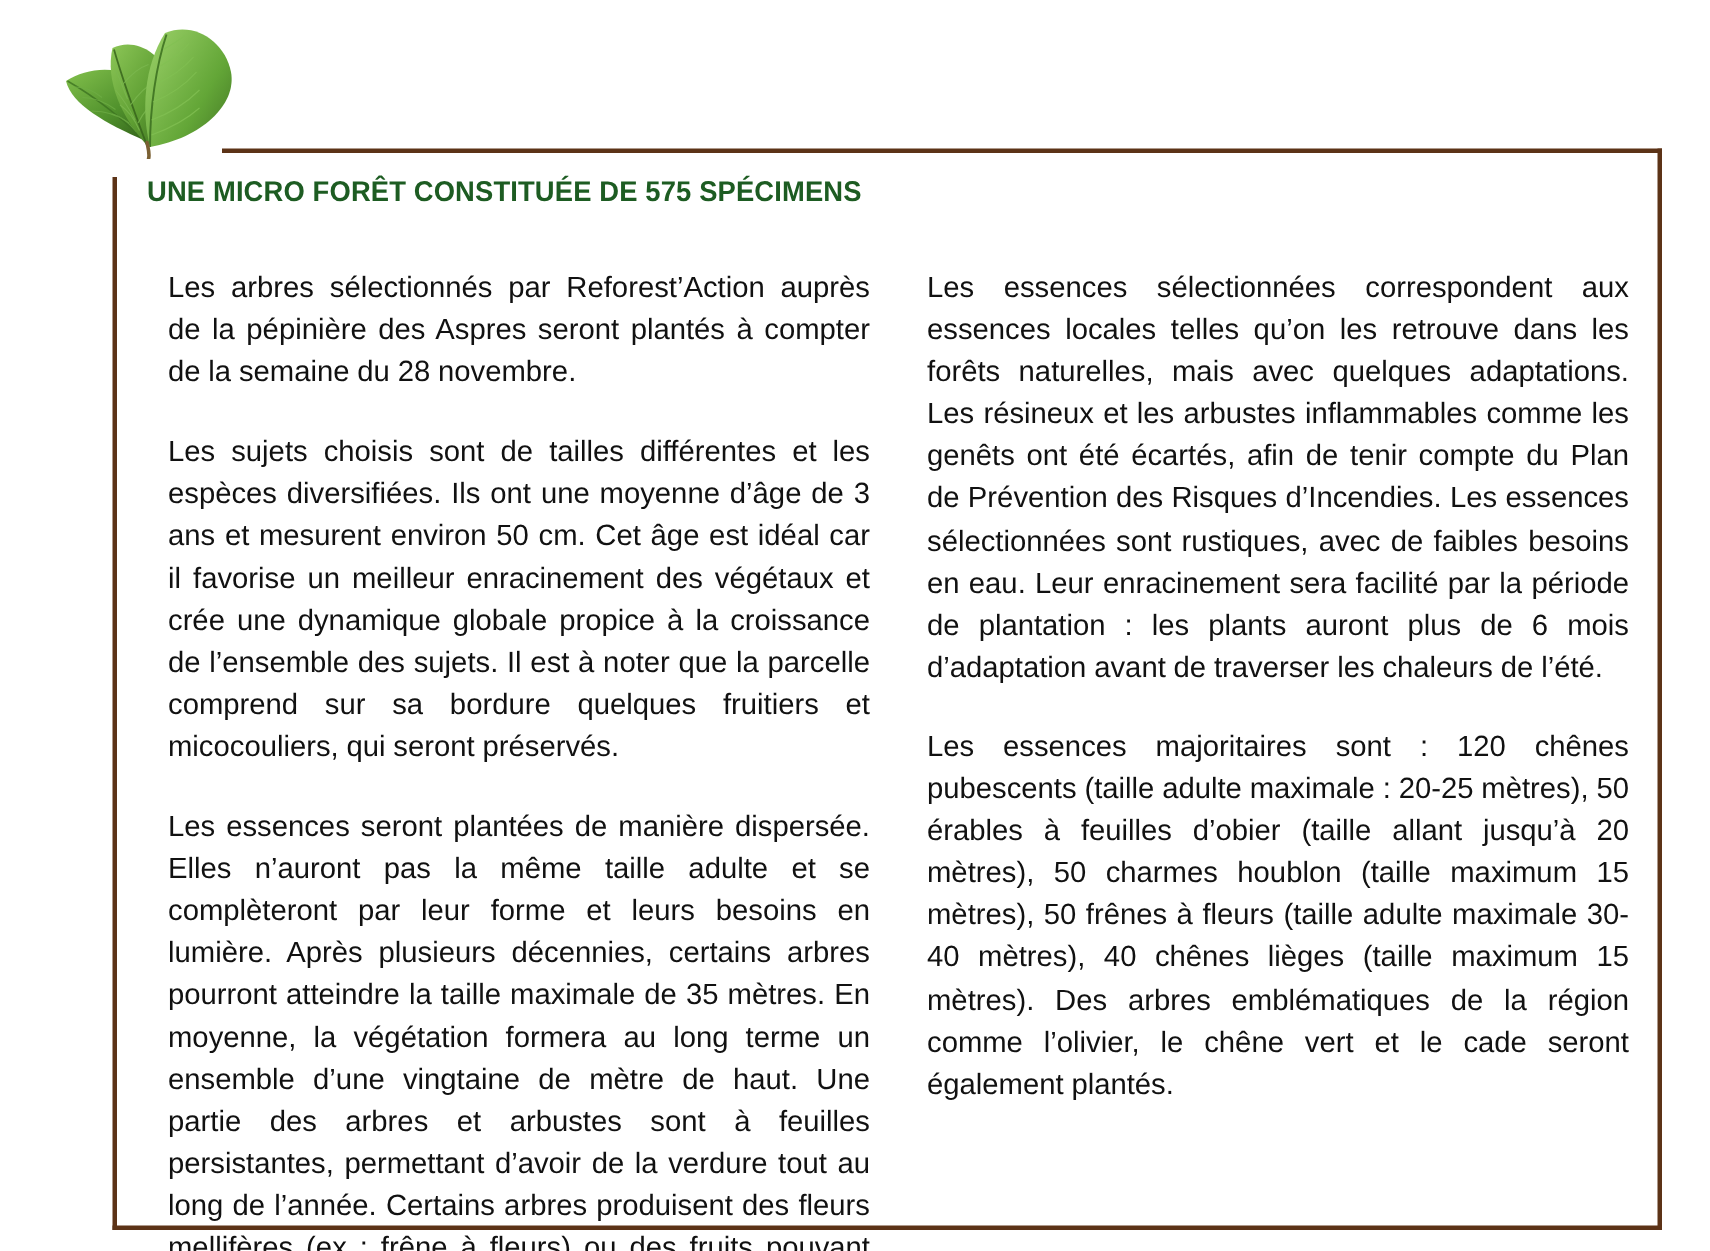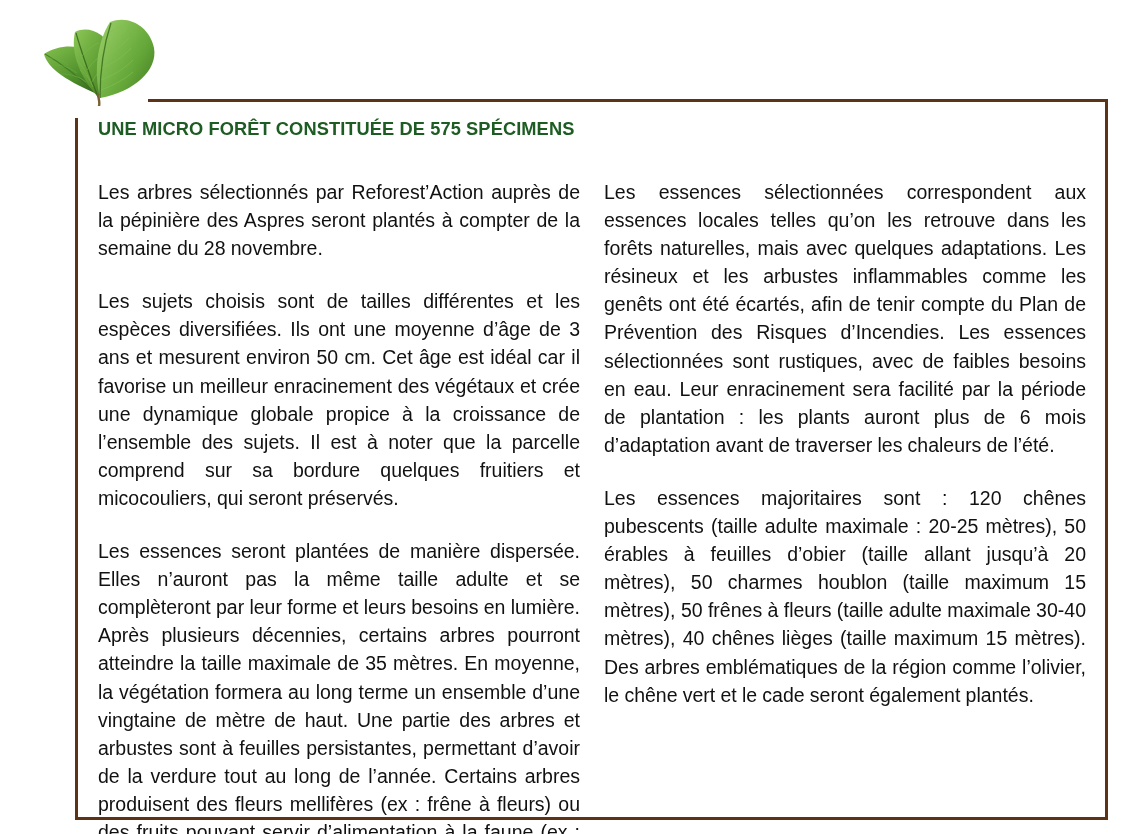--- a/index.html
+++ b/index.html
@@ -90,21 +90,21 @@
   #columns {
     margin-top: 38px;
     display: flex;
     gap: 24px;
     align-items: flex-start;
   }
   .column {
     width: 484px;
   }
   .column p {
-    margin: 0 0 25px 0;
+    margin: 0 0 25px 14px;
     font-size: 19.5px;
     line-height: 28.1px;
     color: #111111;
     text-align: justify;
     text-justify: inter-word;
     hyphens: manual;
     word-spacing: -0.2px;
   }
   .column p:last-child {
     margin-bottom: 0;

